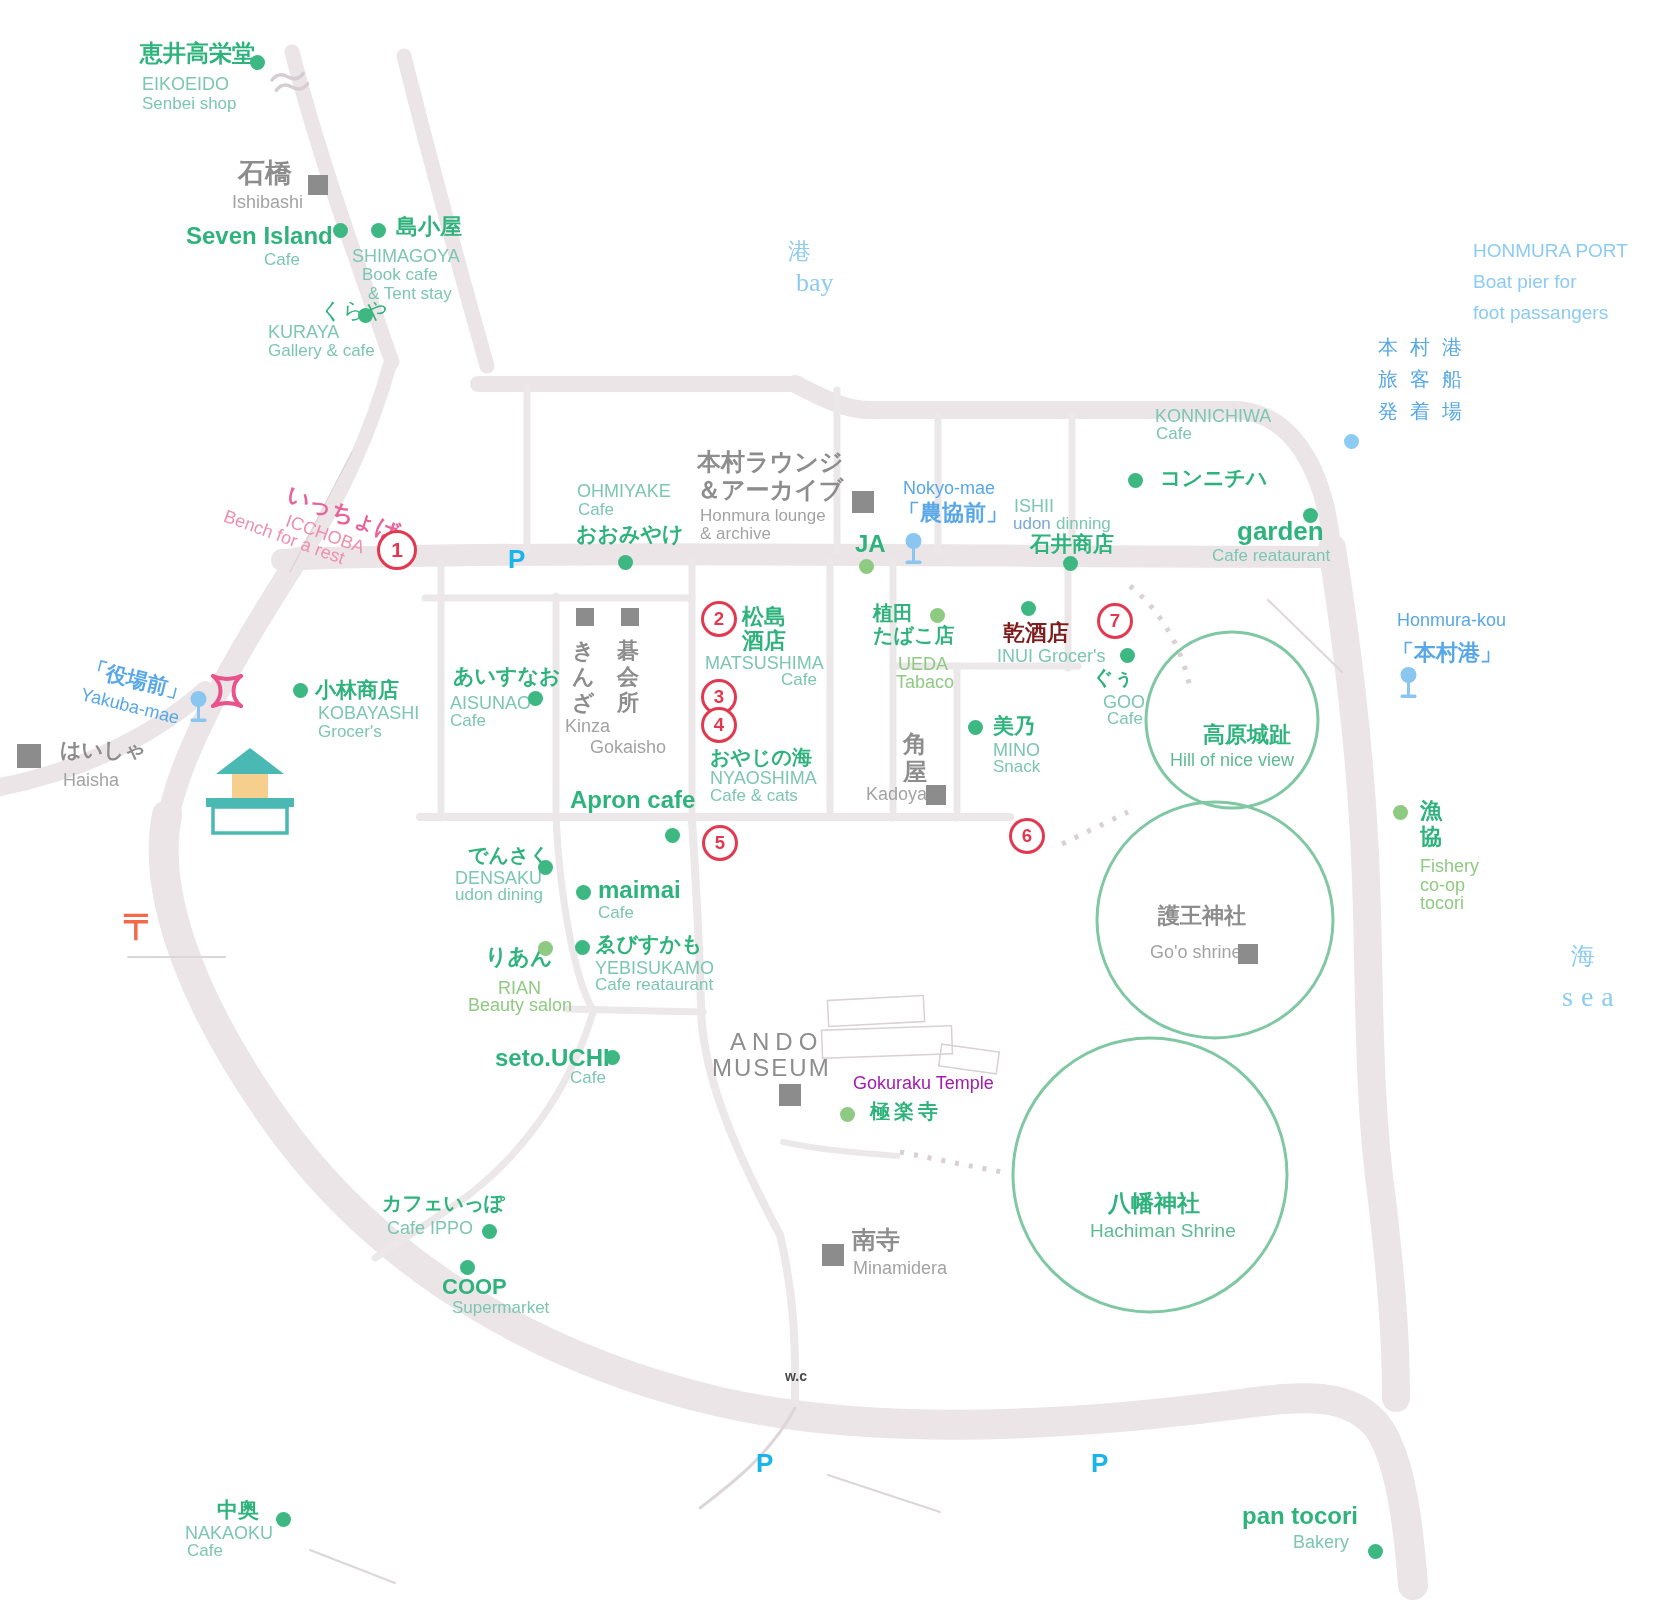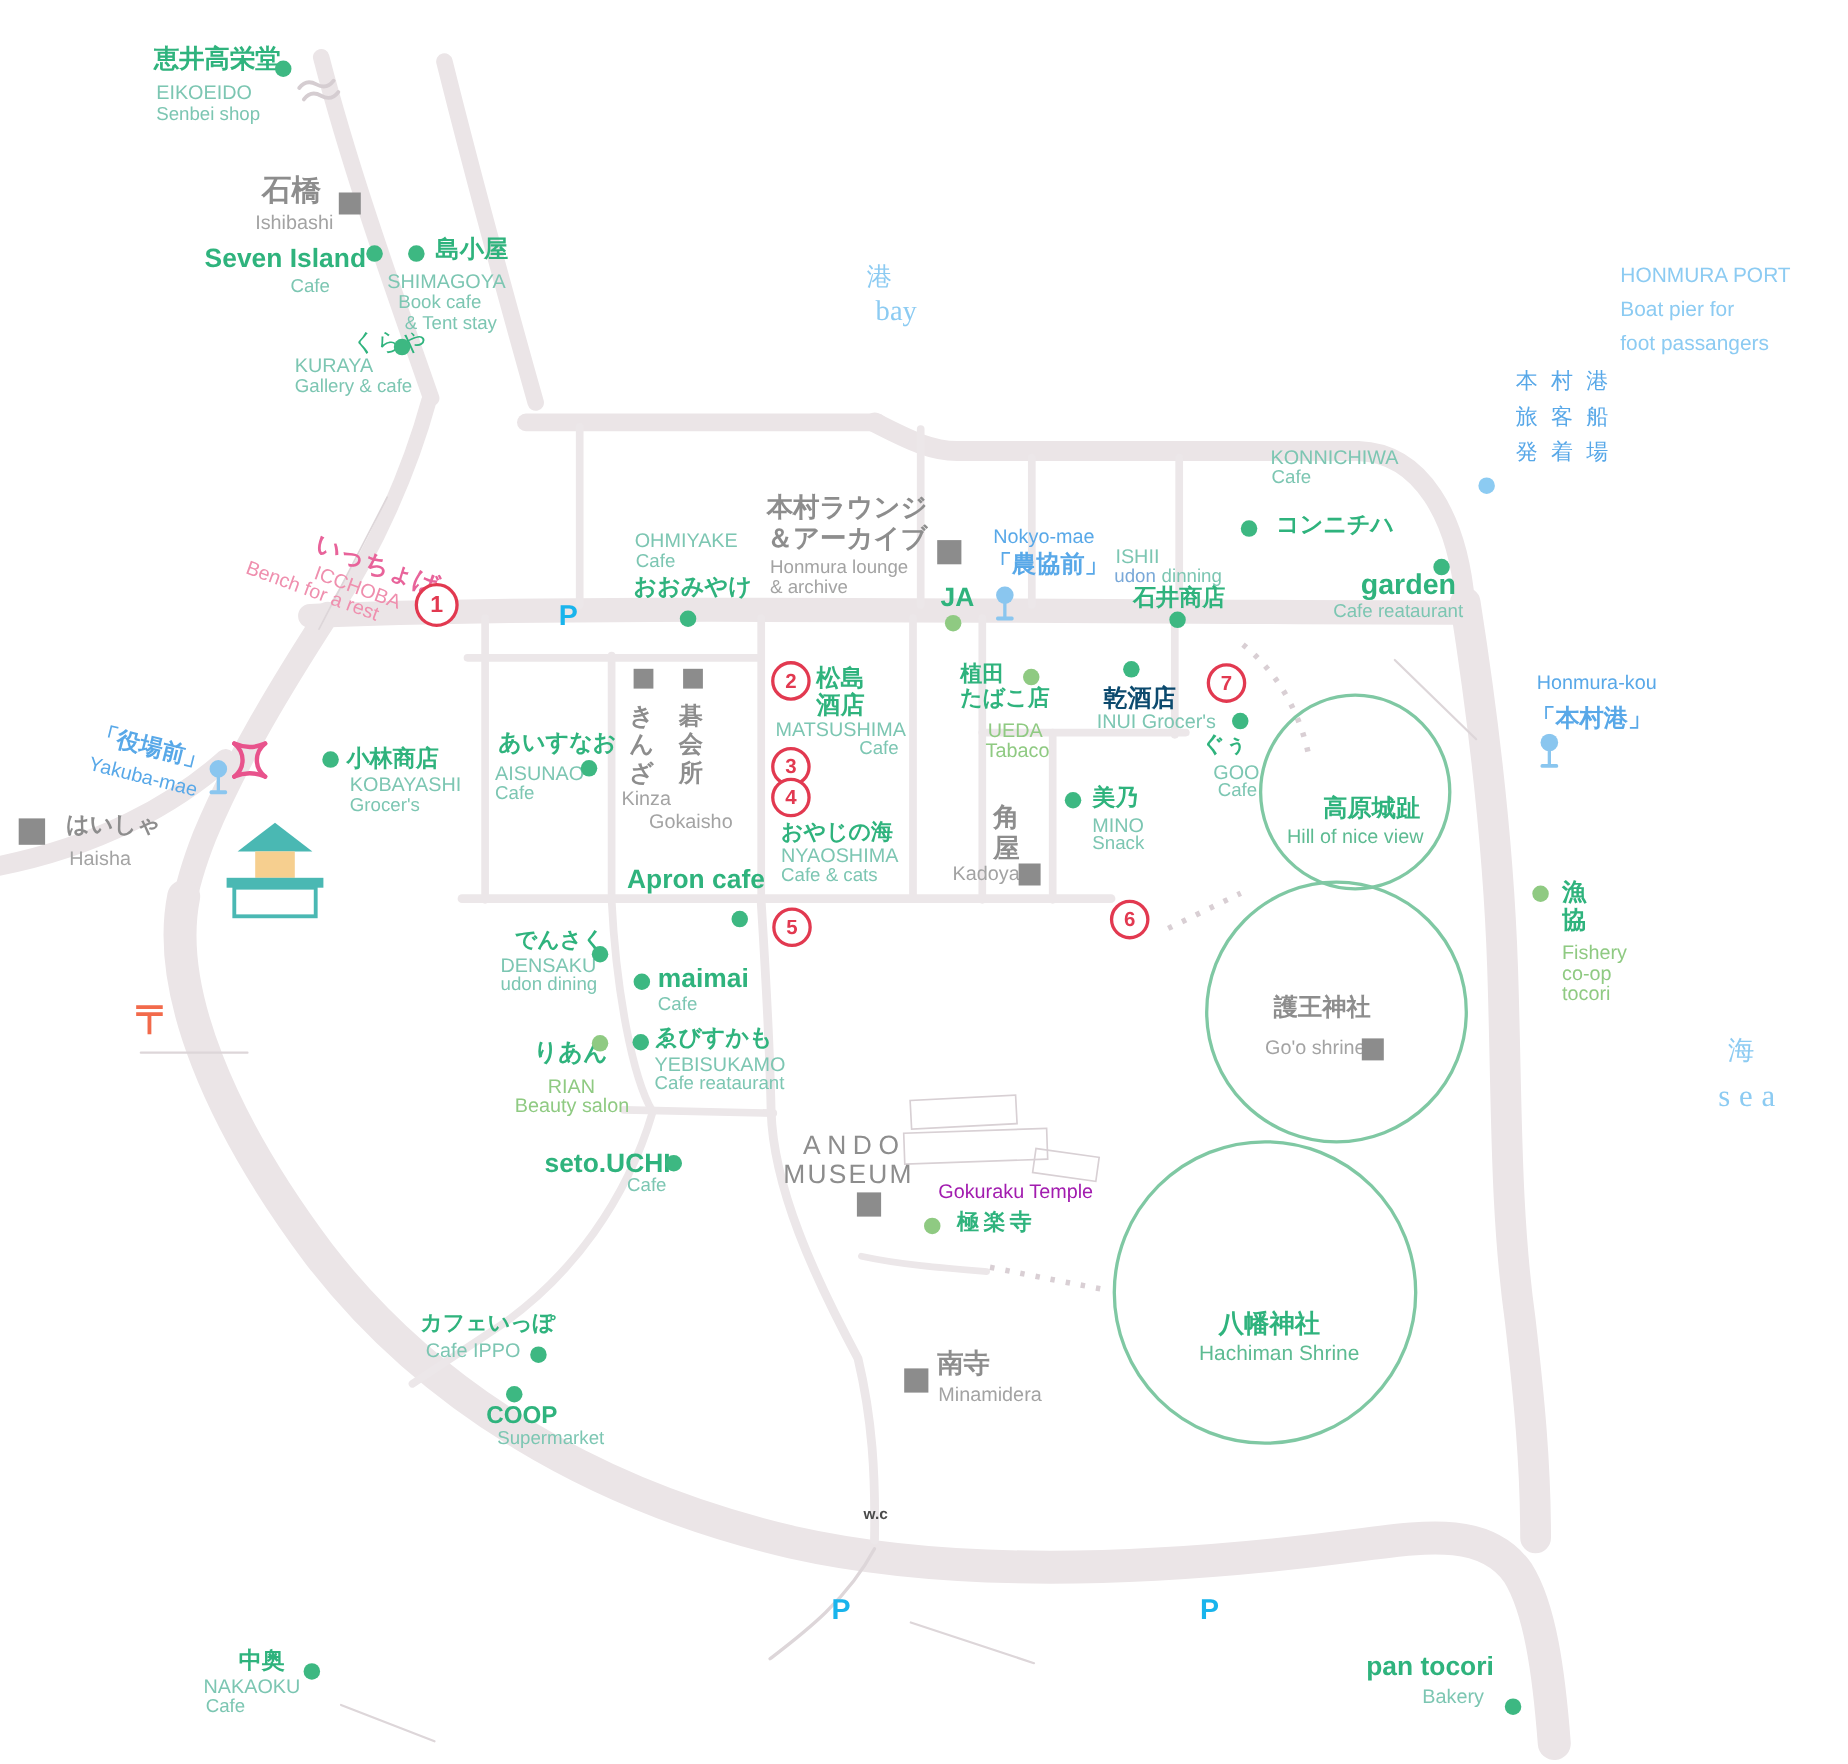--- a/index.html
+++ b/index.html
@@ -169,21 +169,21 @@
     <div class="map-text" style="left: 705px; top: 653px; font-size: 18px; color: rgb(124, 198, 178);">MATSUSHIMA</div>
     <div class="map-text" style="left: 817px; top: 670px; font-size: 17px; color: rgb(124, 198, 178); transform: translateX(-100%);">Cafe</div>
     <div class="map-text" style="left: 710px; top: 746px; font-size: 20px; color: rgb(47, 179, 125); font-weight: bold;">おやじの海</div>
     <div class="map-text" style="left: 710px; top: 768px; font-size: 18px; color: rgb(124, 198, 178);">NYAOSHIMA</div>
     <div class="map-text" style="left: 710px; top: 786px; font-size: 17px; color: rgb(124, 198, 178);">Cafe &amp; cats</div>
     <div class="map-text" style="left: 570px; top: 786px; font-size: 24px; color: rgb(47, 179, 125); font-weight: bold;">Apron cafe</div>
     <div class="map-text" style="left: 873px; top: 602px; font-size: 20px; color: rgb(47, 179, 125); font-weight: bold;">植田</div>
     <div class="map-text" style="left: 873px; top: 624px; font-size: 20px; color: rgb(47, 179, 125); font-weight: bold;">たばこ店</div>
     <div class="map-text" style="left: 898px; top: 654px; font-size: 18px; color: rgb(143, 202, 130);">UEDA</div>
     <div class="map-text" style="left: 896px; top: 672px; font-size: 18px; color: rgb(143, 202, 130);">Tabaco</div>
-    <div class="map-text" style="left: 1003px; top: 622px; font-size: 22px; color: #0c4a6e; font-weight: bold;">乾酒店</div>
+    <div class="map-text" style="left: 1003px; top: 622px; font-size: 22px; color: #7f1d1d; font-weight: bold; font-family: Liberation Mono, monospace;">乾酒店</div>
     <div class="map-text" style="left: 997px; top: 646px; font-size: 18px; color: rgb(124, 198, 178);">INUI Grocer's</div>
     <div class="map-text" style="left: 1093px; top: 666px; font-size: 20px; color: rgb(47, 179, 125); font-weight: bold;">ぐぅ</div>
     <div class="map-text" style="left: 1103px; top: 692px; font-size: 18px; color: rgb(124, 198, 178);">GOO</div>
     <div class="map-text" style="left: 1107px; top: 709px; font-size: 17px; color: rgb(124, 198, 178);">Cafe</div>
     <div class="map-text" style="left: 993px; top: 714px; font-size: 21px; color: rgb(47, 179, 125); font-weight: bold;">美乃</div>
     <div class="map-text" style="left: 993px; top: 740px; font-size: 18px; color: rgb(124, 198, 178);">MINO</div>
     <div class="map-text" style="left: 993px; top: 757px; font-size: 17px; color: rgb(124, 198, 178);">Snack</div>
     <div class="map-text" style="left: 903px; top: 730px; font-size: 24px; color: rgb(141, 141, 141); font-weight: bold;">角
 屋</div>
     <div class="map-text" style="left: 866px; top: 784px; font-size: 18px; color: rgb(163, 163, 163);">Kadoya</div>

